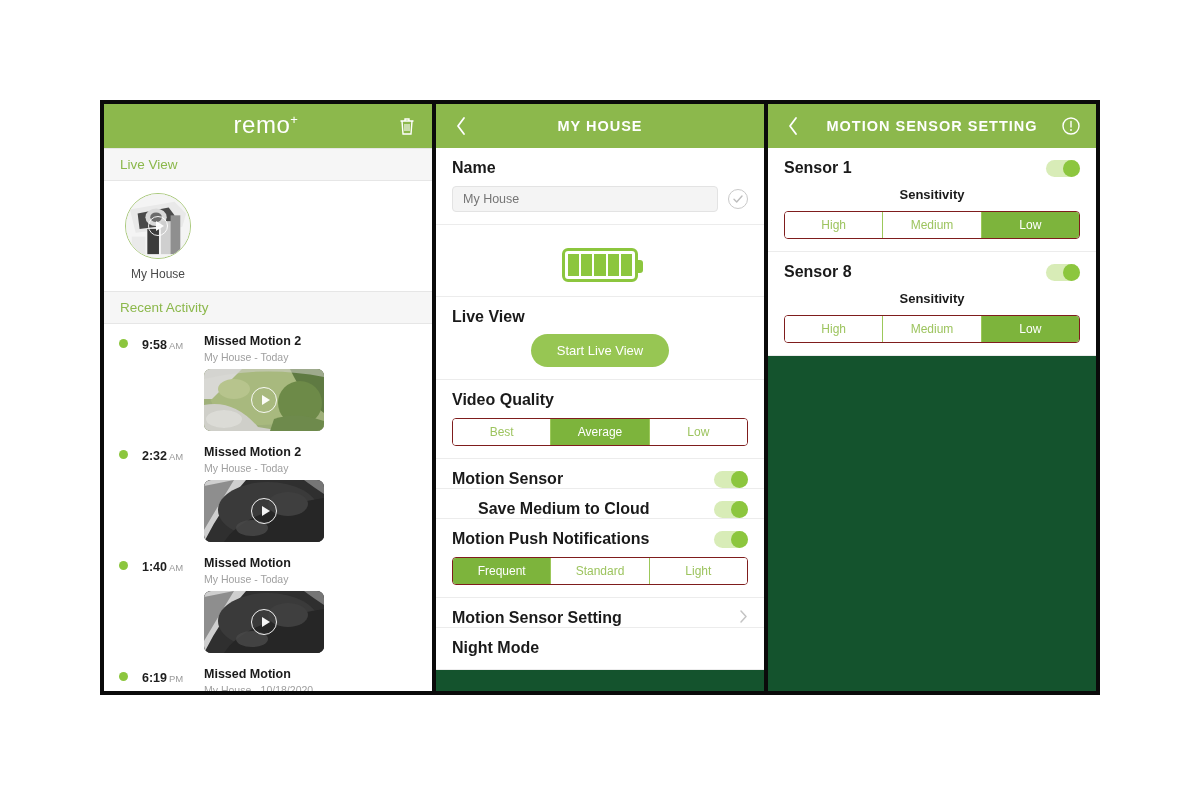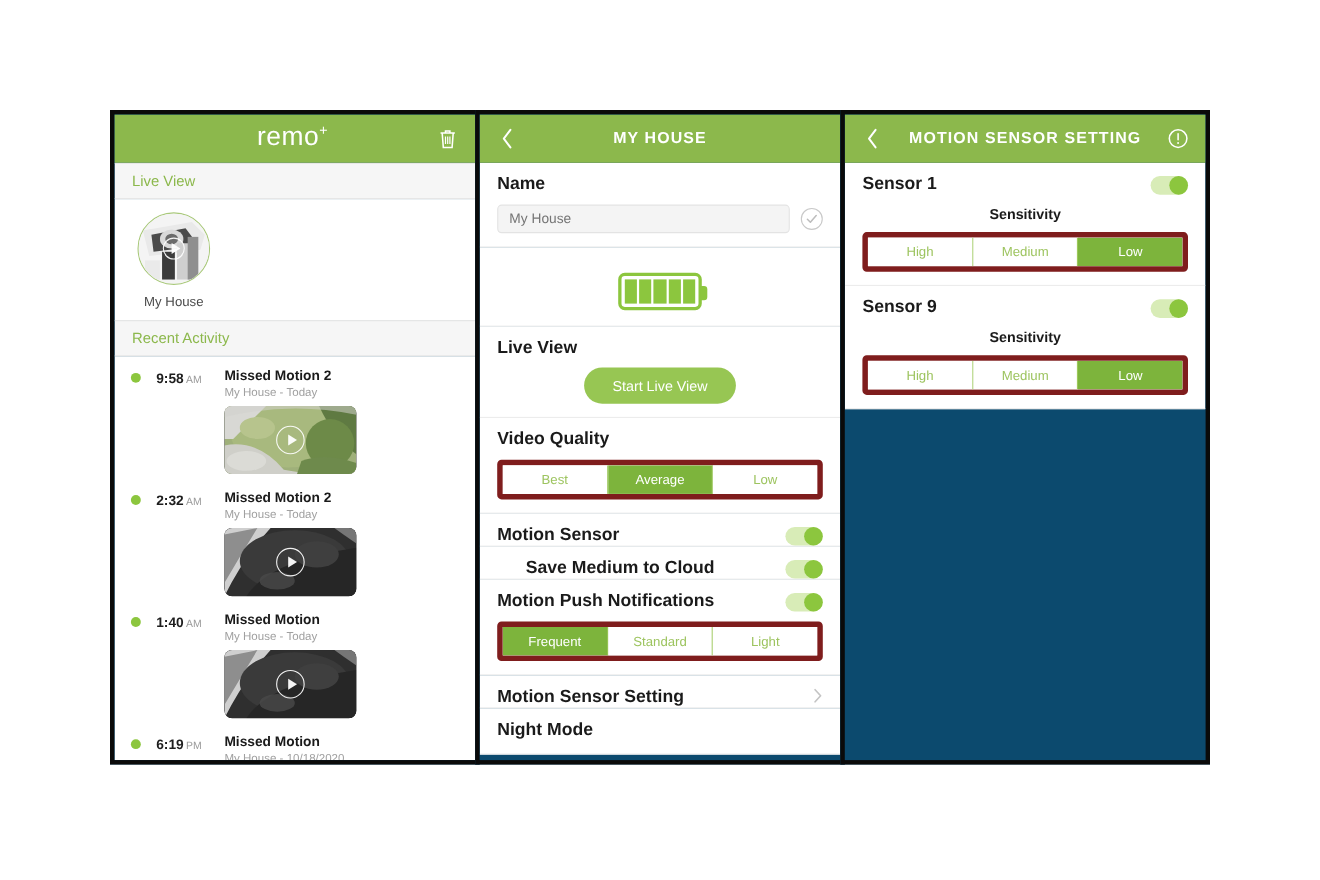--- a/index.html
+++ b/index.html
@@ -8,21 +8,21 @@
     background: #ffffff;
     font-family: "Liberation Sans", sans-serif;
     overflow: hidden;
   }
   #stage { position: relative; width: 1200px; height: 800px; background:#fff; }
 
   .phone {
     position: absolute;
     top: 100px;
     height: 595px;
-    background: #0c4a6e;
+    background: #14532d;
     border: 4px solid #0a0a0a;
     overflow: hidden;
   }
   #phone-left   { left: 100px;  width: 336px; }
   #phone-mid    { left: 432px;  width: 336px; }
   #phone-right  { left: 764px;  width: 336px; }
 
   
   .appbar {
     height: 44px;
@@ -153,21 +153,21 @@
     background: #97C653; color:#fff;
     border: none; border-radius: 18px;
     padding: 9px 26px; font-size: 13px;
     font-family: "Liberation Sans", sans-serif;
     cursor: pointer;
   }
 
   
   .seg {
     display: flex; margin-top: 9px;
-    border: 5px solid #7f1d1d; border-radius: 4px; overflow: hidden;
+    border: 1px solid #7f1d1d; border-radius: 4px; overflow: hidden;
   }
   .seg-item {
     flex: 1; text-align:center;
     padding: 6px 0; font-size: 12px;
     color: #9DC45F; background: #fff;
     border-right: 1px solid #9CC85A;
     cursor: pointer;
   }
   .seg-item:last-child { border-right: none; }
   .seg-item.on { background: #7DB43C; color:#fff; }
@@ -461,21 +461,21 @@
         <div class="sens-label">Sensitivity</div>
         <div class="seg">
           <div class="seg-item">High</div>
           <div class="seg-item">Medium</div>
           <div class="seg-item on">Low</div>
         </div>
       </div>
 
       <div class="row">
         <div class="row-flex">
-          <div class="row-label">Sensor 9</div>
+          <div class="row-label">Sensor 8</div>
           <div class="toggle">
               <div class="knob"></div>
             </div>
         </div>
         <div class="sens-label">Sensitivity</div>
         <div class="seg">
           <div class="seg-item">High</div>
           <div class="seg-item">Medium</div>
           <div class="seg-item on">Low</div>
         </div>

